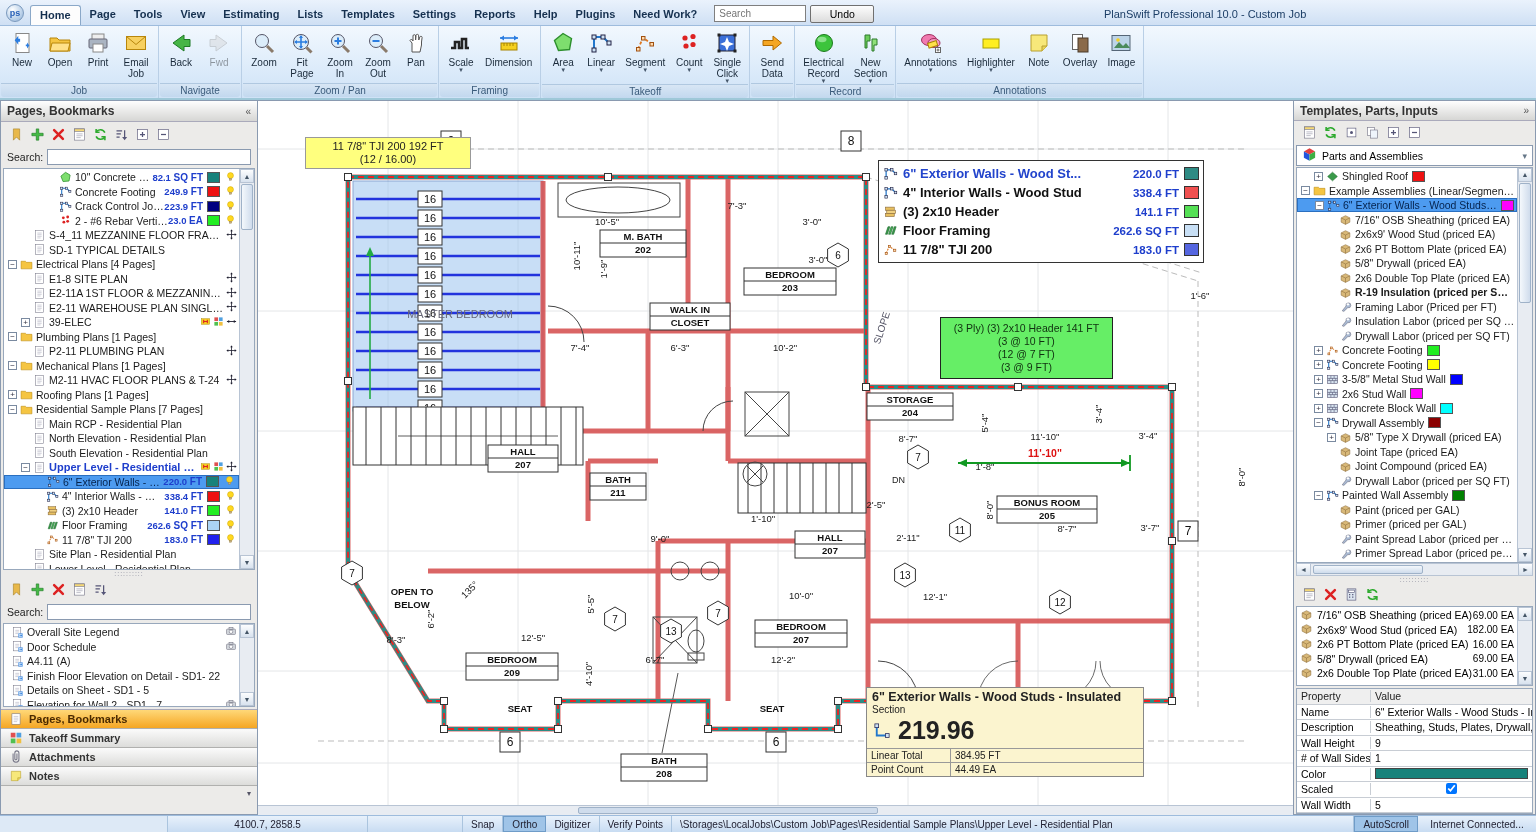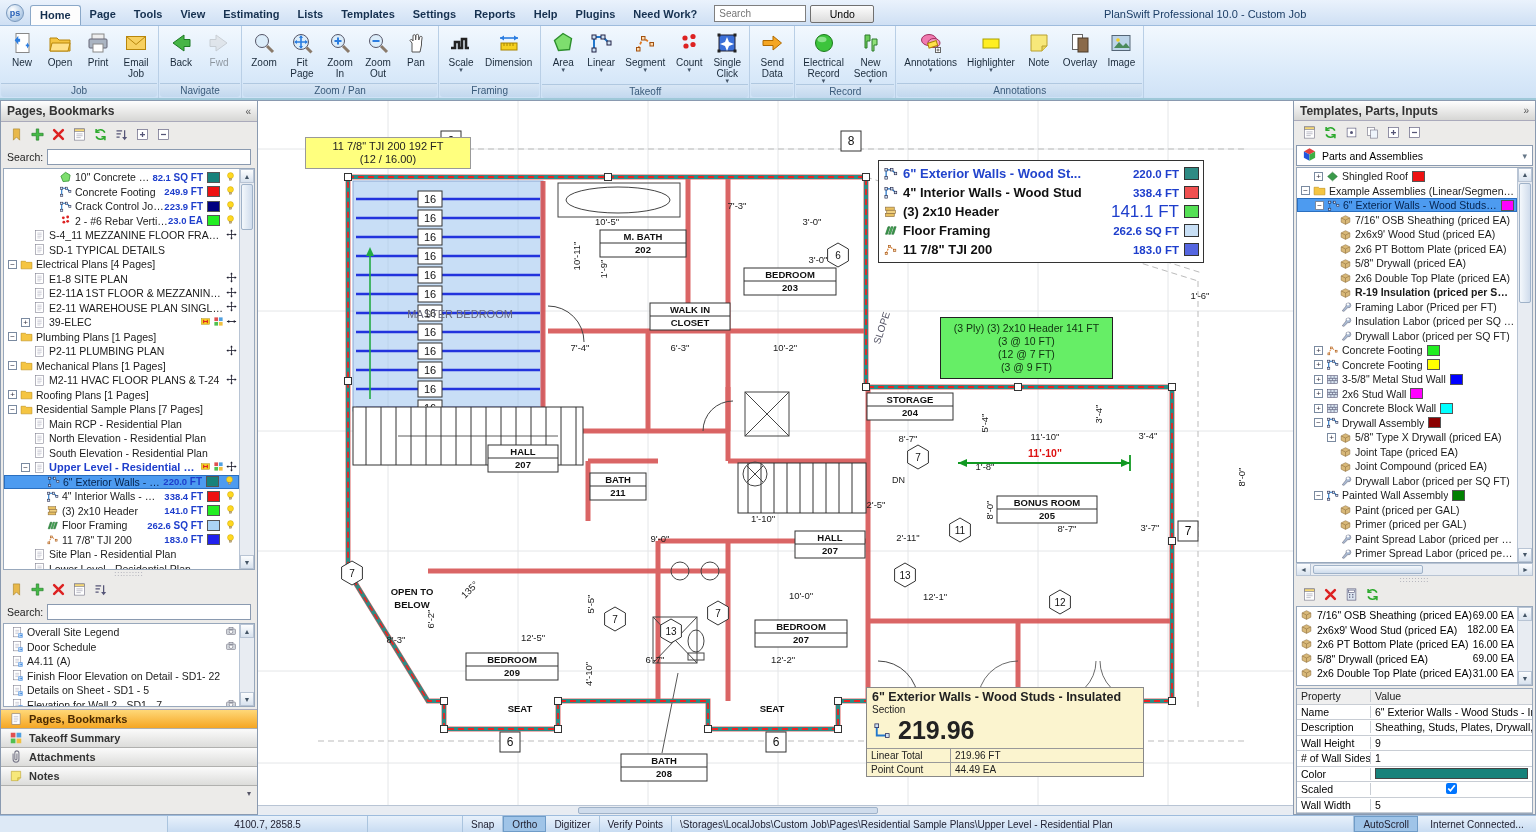--- a/index.html
+++ b/index.html
@@ -1530,21 +1530,21 @@
         </div>
         <div style="display: flex; align-items: center; gap: 5px; height: 19px;">
           <span style="display:flex">
             <svg width="15" height="15" viewBox="0 0 24 24">
               <rect x="4" y="5" width="14" height="5" fill="#e8c060" stroke="#8a6a3a"></rect>
               <rect x="6" y="10" width="14" height="5" fill="#f0d080" stroke="#8a6a3a"></rect>
               <rect x="4" y="15" width="14" height="5" fill="#e8c060" stroke="#8a6a3a"></rect>
             </svg>
           </span>
           <span style="font-size:13px;font-weight:bold;color:#111">(3) 2x10 Header</span>
-          <span style="margin-left:auto;font-size:17px;font-weight:normal;color:#1e3ecc">141.1 FT</span>
+          <span style="margin-left:auto;font-size:11px;font-weight:bold;color:#1e3ecc">141.1 FT</span>
           <span style="width:15px;height:13px;border:1px solid #333;background:#55e055"></span>
         </div>
         <div style="display: flex; align-items: center; gap: 5px; height: 19px;">
           <span style="display:flex">
             <svg width="15" height="15" viewBox="0 0 24 24">
               <path d="M4,18 L8,6 h3 L7,18 Z" fill="#3a9a4a" stroke="#1d6a2d"></path>
               <path d="M9,18 L13,6 h3 L12,18 Z" fill="#4ab45a" stroke="#1d6a2d"></path>
               <path d="M14,18 L18,6 h3 L17,18 Z" fill="#3a9a4a" stroke="#1d6a2d"></path>
             </svg>
           </span>
@@ -1573,21 +1573,21 @@
   <div style="display:flex;align-items:center;gap:6px;padding:1px 5px 3px;">
     <svg width="20" height="18" viewBox="0 0 24 24">
             <path d="M5,5 V18 H19" stroke="#2277cc" stroke-width="2.5" fill="none"></path>
             <rect x="2.5" y="2.5" width="5" height="5" fill="#cfe3f5" stroke="#225"></rect>
             <rect x="16.5" y="15.5" width="5" height="5" fill="#cfe3f5" stroke="#225"></rect>
           </svg>
     <span style="font-size:25px;font-weight:bold;">219.96</span>
   </div>
   <div style="display:flex;border-top:1px solid #999;align-items:flex-end;">
     <span style="width:84px;border-right:1px solid #999;padding:1px 4px;">Linear Total</span>
-    <span style="flex:1;padding:1px 4px;">219.96 FT</span>
+    <span style="flex:1;padding:1px 4px;">384.95 FT</span>
   </div>
   <div style="display:flex;border-top:1px solid #999;">
     <span style="width:84px;border-right:1px solid #999;padding:1px 4px;">Point Count</span>
     <span style="flex:1;padding:1px 4px;">44.49 EA</span>
   </div>
 </div>
 
 <div id="canvas-hsb">
         <div class="sth"></div>
       </div>

